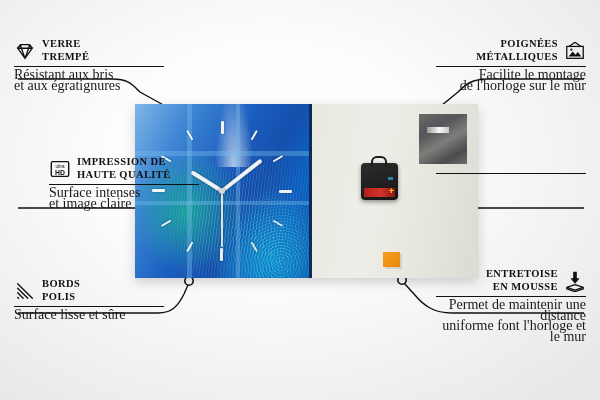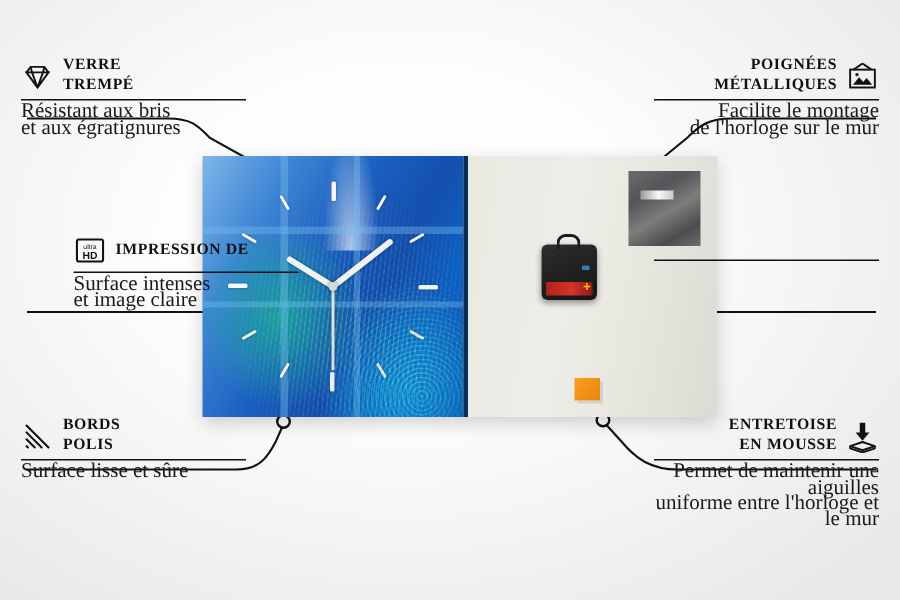--- a/index.html
+++ b/index.html
@@ -86,21 +86,21 @@
   .left  { text-align:left; }
   .left .head{ justify-content:flex-start; }
   .right { text-align:right; }
   .right .head{ justify-content:flex-end; }
 
   .c1{ left:14px; top:38px; }
   .c2{ left:14px; top:156px;margin-left:35px; }
   .c3{ left:14px; top:278px; }
   .c4{ left:436px; top:38px; width:150px; }
   .c5{ left:436px; top:170px; width:150px; }
-  .c6{ left:436px; top:278px; width:150px; }
+  .c6{ left:436px; top:268px; width:150px; }
 
   svg.wires{ position:absolute; inset:0; width:600px; height:400px; pointer-events:none; }
   svg.wires path{ fill:none; stroke:#111; stroke-width:1.4; }
   svg.wires circle{ fill:#fff; stroke:#111; stroke-width:1.6; }
 </style>
 </head>
 <body>
 
 <div id="stage">
 
@@ -204,21 +204,21 @@
 
   <div class="callout left c2">
     <div class="head">
       <span class="ico">
         <svg viewBox="0 0 24 24">
           <rect x="2.5" y="4" width="19" height="16" rx="1.5" fill="none" stroke="currentColor" stroke-width="1.5"></rect>
           <text x="12" y="11" text-anchor="middle" font-family="Liberation Sans, sans-serif" font-size="5" fill="currentColor">ultra</text>
           <text x="12" y="18" text-anchor="middle" font-family="Liberation Sans, sans-serif" font-size="7.5" font-weight="bold" fill="currentColor">HD</text>
         </svg>
       </span>
-      <span class="title"><span>IMPRESSION DE</span><br></span>
+      <span class="title"><span>IMPRESSION DE</span><br><span>HAUTE QUALITÉ</span></span>
     </div>
     <div class="rule"></div>
     <div class="desc"><span>Surface intenses</span><br><span>et image claire</span></div>
   </div>
 
   <div class="callout right c4">
     <div class="head">
       <span class="title"><span>POIGNÉES</span><br><span>MÉTALLIQUES</span></span>
       <span class="ico">
         <svg viewBox="0 0 24 24">
@@ -260,16 +260,16 @@
       <span class="title"><span>ENTRETOISE</span><br><span>EN MOUSSE</span></span>
       <span class="ico">
         <svg viewBox="0 0 24 24">
           <path fill="currentColor" d="M10 2h4v7h3l-5 6-5-6h3z"></path>
           <path fill="none" stroke="currentColor" stroke-width="1.4" stroke-linejoin="round" d="M12 16l9 3-9 3-9-3z"></path>
           <path fill="none" stroke="currentColor" stroke-width="1.4" stroke-linejoin="round" d="M3 19v1.6l9 3 9-3V19"></path>
         </svg>
       </span>
     </div>
     <div class="rule"></div>
-    <div class="desc"><span>Permet de maintenir une aiguilles</span><br><span>uniforme entre l'horloge et le mur</span></div>
+    <div class="desc"><span>Permet de maintenir une distance</span><br><span>uniforme font l'horloge et le mur</span></div>
   </div>
 
 </div>
 
 </body></html>

